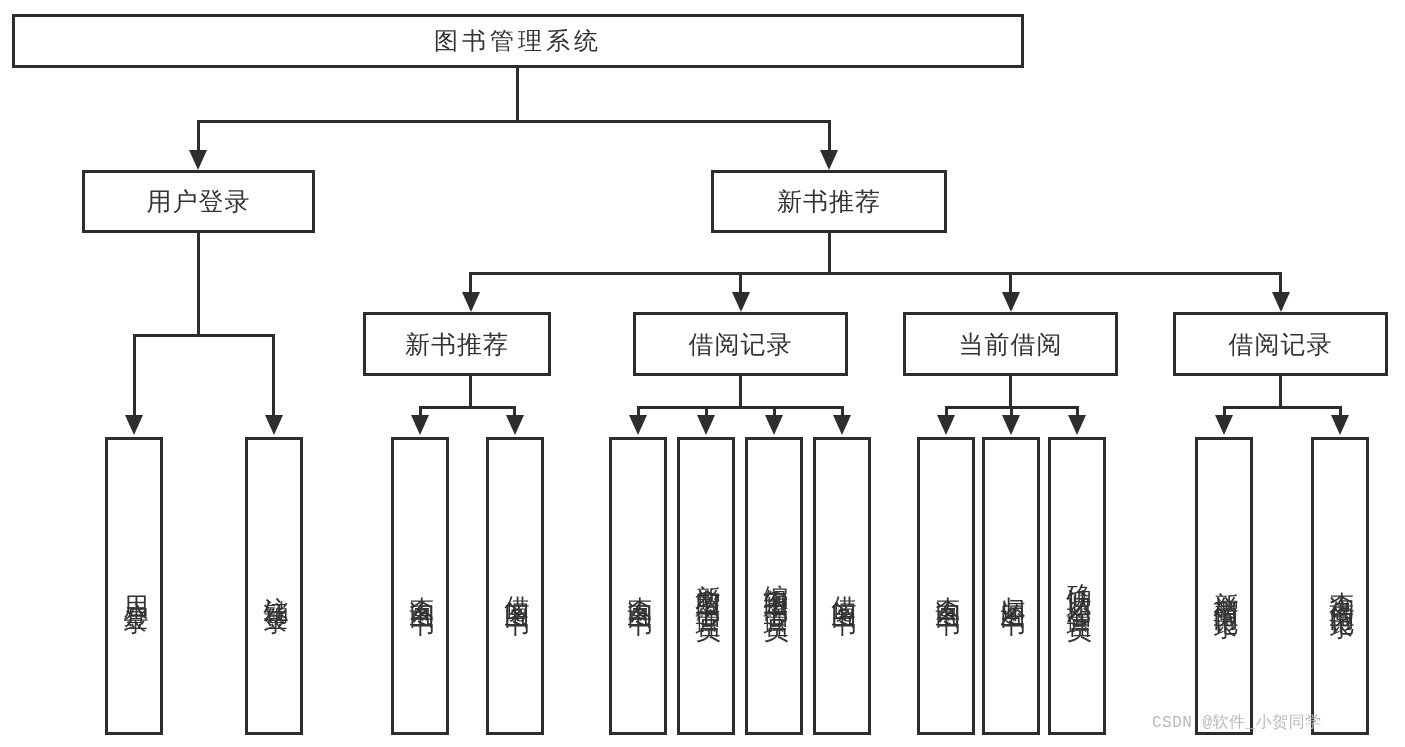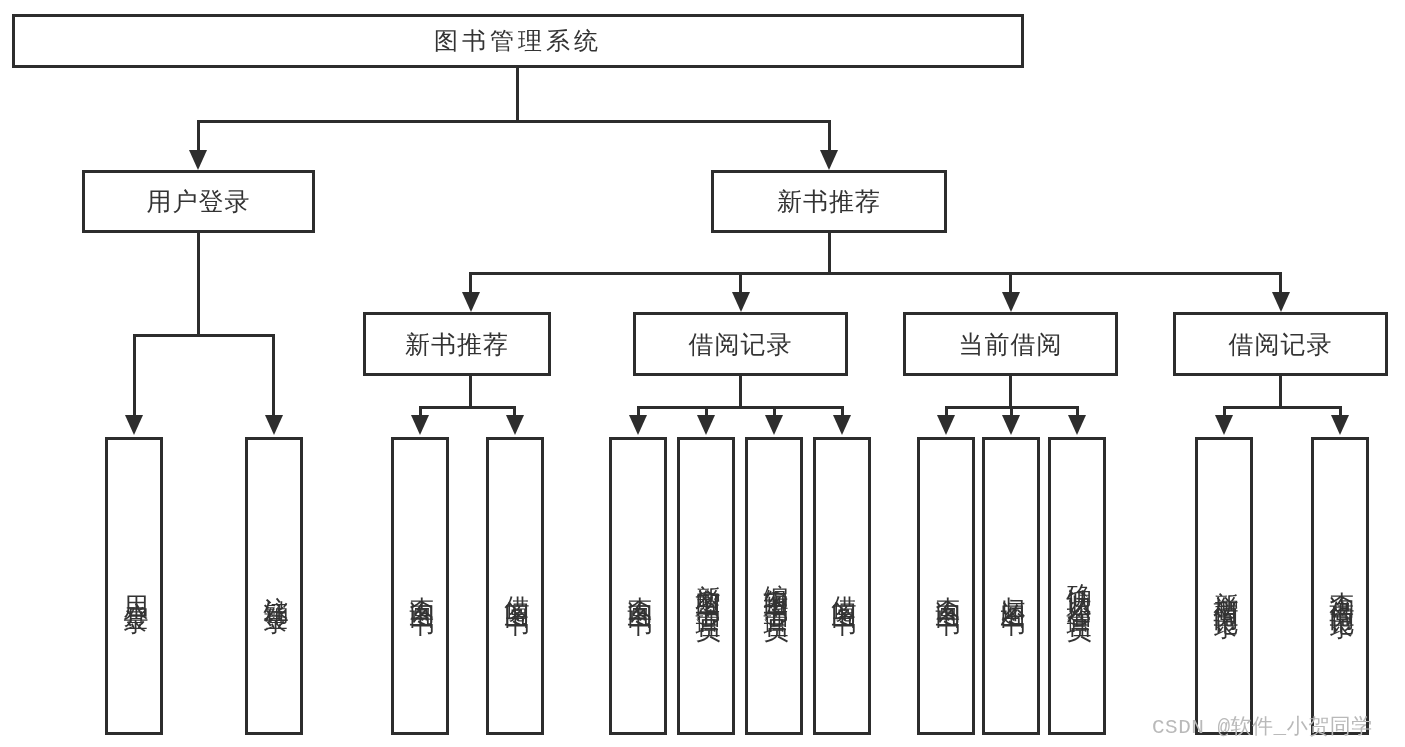--- a/index.html
+++ b/index.html
@@ -53,21 +53,21 @@
     position:absolute;
     width:0;height:0;
     border-left:9px solid transparent;
     border-right:9px solid transparent;
     border-top:20px solid var(--line);
     z-index:1;
   }
   .watermark{
     position:absolute;
     left:1152px;top:712px;
-    font-size:21px;
+    font-size:16px;
     letter-spacing:0.5px;
     color:var(--watermark);
     white-space:nowrap;
     z-index:5;
   }
 </style>
 </head>
 <body>
 
 <div class="canvas">

